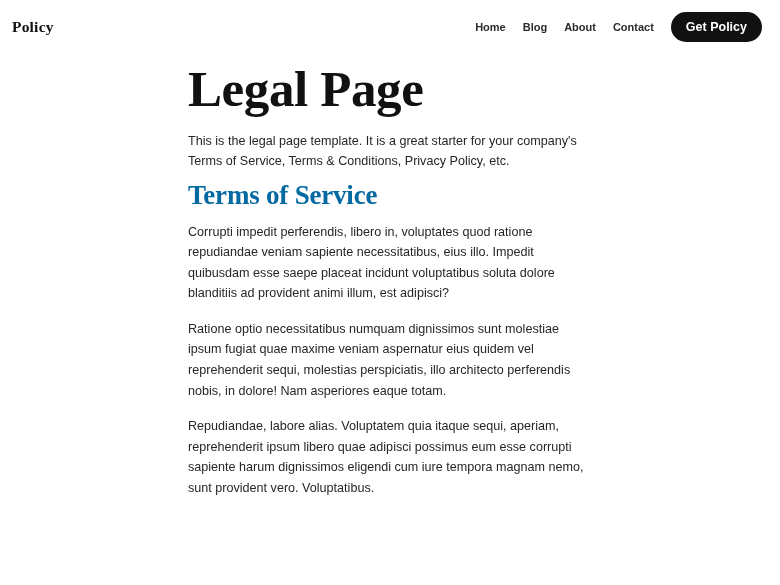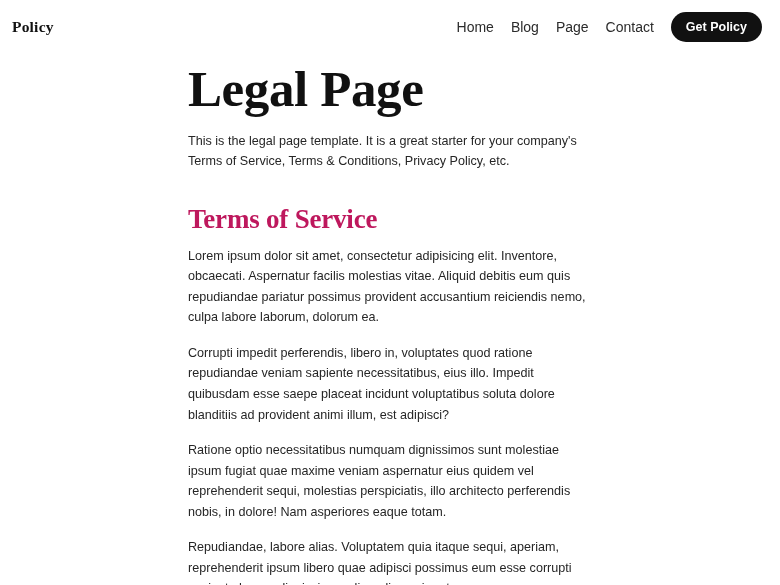--- a/index.html
+++ b/index.html
@@ -31,24 +31,25 @@
     font-size: 15.5px;
     letter-spacing: 0.2px;
     color: #111111;
   }
   .nav {
     display: flex;
     align-items: center;
     gap: 17px;
   }
   .nav-link {
-    font-size: 14px;
+    font-size: 11px;
     color: #2b2b2b;
     text-decoration: none;
     white-space: nowrap;
+    font-weight: bold;
   }
   .cta-button {
     background: #111111;
     color: #ffffff;
     font-size: 12.5px;
     font-weight: bold;
     border: none;
     border-radius: 999px;
     padding: 8px 15px;
     cursor: pointer;
@@ -71,23 +72,23 @@
     line-height: 1.08;
     margin: 0 0 14px 0;
     letter-spacing: -0.4px;
     color: #111111;
   }
   h2.section-title {
     font-family: "Liberation Serif", serif;
     font-size: 27px;
     font-weight: bold;
     line-height: 1.15;
-    margin: 32px 0 11px 0;
+    margin: 8px 0 11px 0;
     letter-spacing: -0.2px;
-    color: #be185d;
+    color: #0369a1;
   }
   p.intro {
     font-size: 12.6px;
     line-height: 1.62;
     margin: 0 0 4px 0;
     color: #262626;
   }
   p.body-text {
     font-size: 12.6px;
     line-height: 1.63;
@@ -97,31 +98,30 @@
   p.body-text:last-child { margin-bottom: 0; }
 </style>
 </head>
 <body>
 
 <div class="site-header">
   <div class="brand">Policy</div>
   <nav class="nav">
     <a class="nav-link" href="#">Home</a>
     <a class="nav-link" href="#">Blog</a>
-    <a class="nav-link" href="#">Page</a>
+    <a class="nav-link" href="#">About</a>
     <a class="nav-link" href="#">Contact</a>
     <button class="cta-button">Get Policy</button>
   </nav>
 </div>
 
 <div class="page">
   <div class="content">
     <h1 class="page-title">Legal Page</h1>
     <p class="intro">This is the legal page template. It is a great starter for your company's Terms of Service, Terms &amp; Conditions, Privacy Policy, etc.</p>
 
     <h2 class="section-title">Terms of Service</h2>
-    <p class="body-text">Lorem ipsum dolor sit amet, consectetur adipisicing elit. Inventore, obcaecati. Aspernatur facilis molestias vitae. Aliquid debitis eum quis repudiandae pariatur possimus provident accusantium reiciendis nemo, culpa labore laborum, dolorum ea.</p>
     <p class="body-text">Corrupti impedit perferendis, libero in, voluptates quod ratione repudiandae veniam sapiente necessitatibus, eius illo. Impedit quibusdam esse saepe placeat incidunt voluptatibus soluta dolore blanditiis ad provident animi illum, est adipisci?</p>
     <p class="body-text">Ratione optio necessitatibus numquam dignissimos sunt molestiae ipsum fugiat quae maxime veniam aspernatur eius quidem vel reprehenderit sequi, molestias perspiciatis, illo architecto perferendis nobis, in dolore! Nam asperiores eaque totam.</p>
     <p class="body-text">Repudiandae, labore alias. Voluptatem quia itaque sequi, aperiam, reprehenderit ipsum libero quae adipisci possimus eum esse corrupti sapiente harum dignissimos eligendi cum iure tempora magnam nemo, sunt provident vero. Voluptatibus.</p>
 
   </div>
 </div>
 
 </body></html>

